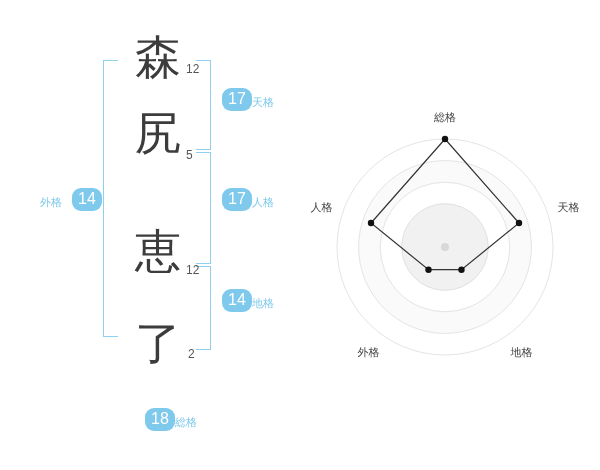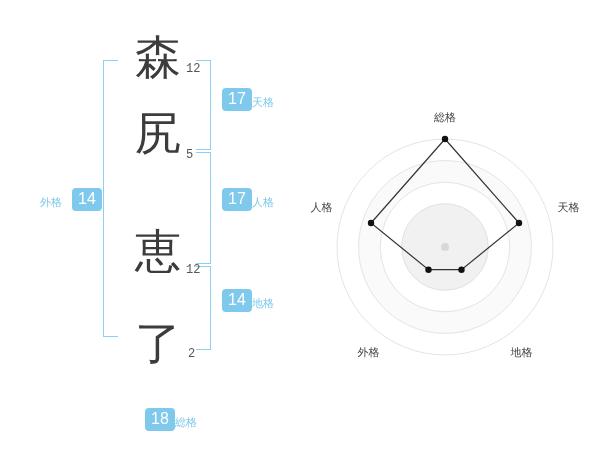--- a/index.html
+++ b/index.html
@@ -40,21 +40,21 @@
   }
   .kanji-0 { left: 128px; top: 34px; }
   .kanji-1 { left: 128px; top: 110px; }
   .kanji-2 { left: 128px; top: 228px; }
   .kanji-3 { left: 128px; top: 320px; }
 
   .stroke-num {
     position: absolute;
     font-size: 12px;
     color: #555555;
-    font-family: Liberation Mono, monospace;
+    font-family: Liberation Sans, sans-serif;
   }
   .stroke-0 { left: 186px; top: 62px; }
   .stroke-1 { left: 186px; top: 148px; }
   .stroke-2 { left: 186px; top: 263px; }
   .stroke-3 { left: 188px; top: 347px; }
 
   
   .bracket {
     position: absolute;
     border-left: 1.5px solid #8fd0f0;
@@ -96,21 +96,21 @@
     height: 82px;
   }
 
   .val-badge {
     position: absolute;
     background: #7ec9ec;
     color: #ffffff;
     font-size: 16px;
     font-family: "Liberation Sans", sans-serif;
     padding: 2px 6px 3px 6px;
-    border-radius: 4px;
+    border-radius: 9px;
     line-height: 1.1;
   }
   .val-label {
     position: absolute;
     color: #7ec9ec;
     font-size: 11px;
     font-family: "DejaVu Sans", sans-serif;
   }
 
   .badge-tenkaku { left: 222px; top: 88px; }

